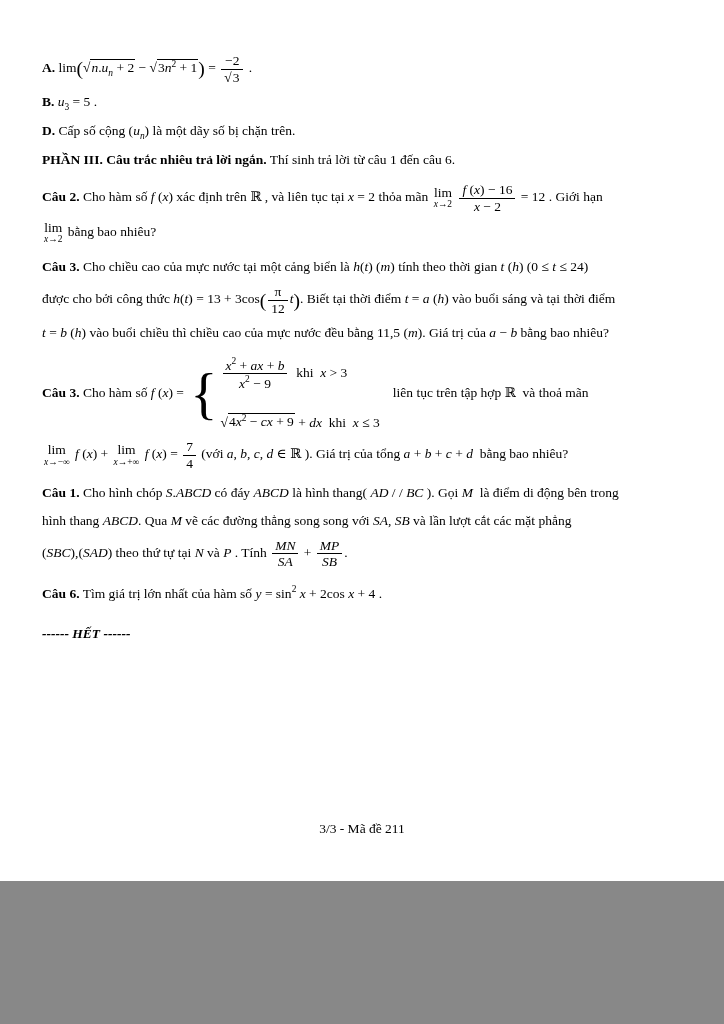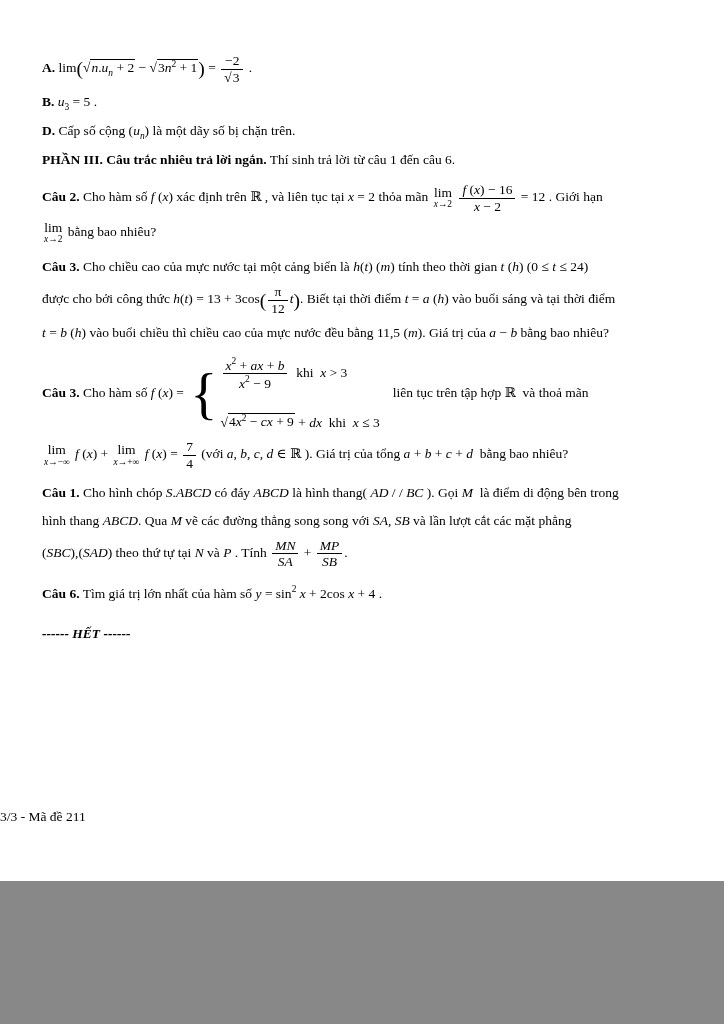--- a/index.html
+++ b/index.html
@@ -54,21 +54,22 @@
     line-height:1; vertical-align:middle;
   }
 
   
   .cases { display:inline-flex; align-items:center; vertical-align:middle; margin:0 3px; }
   .cbrace { font-size:4.2em; line-height:0.85; font-weight:400; margin-right:3px; }
   .crows { display:inline-flex; flex-direction:column; row-gap:20px; text-align:left; }
   .crow { display:block; }
 
   .footer {
-    position:absolute; left:0; right:0; bottom:56px;
+    position:absolute; left:0; right:0; bottom:44px;
+    text-align:center;
   }
 </style>
 </head>
 <body>
 
 <div class="page">
   <div class="doc">
       <div class="line"><b>A.</b> lim<span class="bigpar">(</span><span class="sqrt">√<span class="rad"><i>n</i>.<i>u</i><sub><i>n</i></sub> + 2</span></span> − <span class="sqrt">√<span class="rad">3<i>n</i><sup>2</sup> + 1</span></span><span class="bigpar">)</span> = <span class="frac">
           <span class="num">−2</span>
           <span class="den"><span class="sqrt">√<span class="rad">3</span></span></span>

